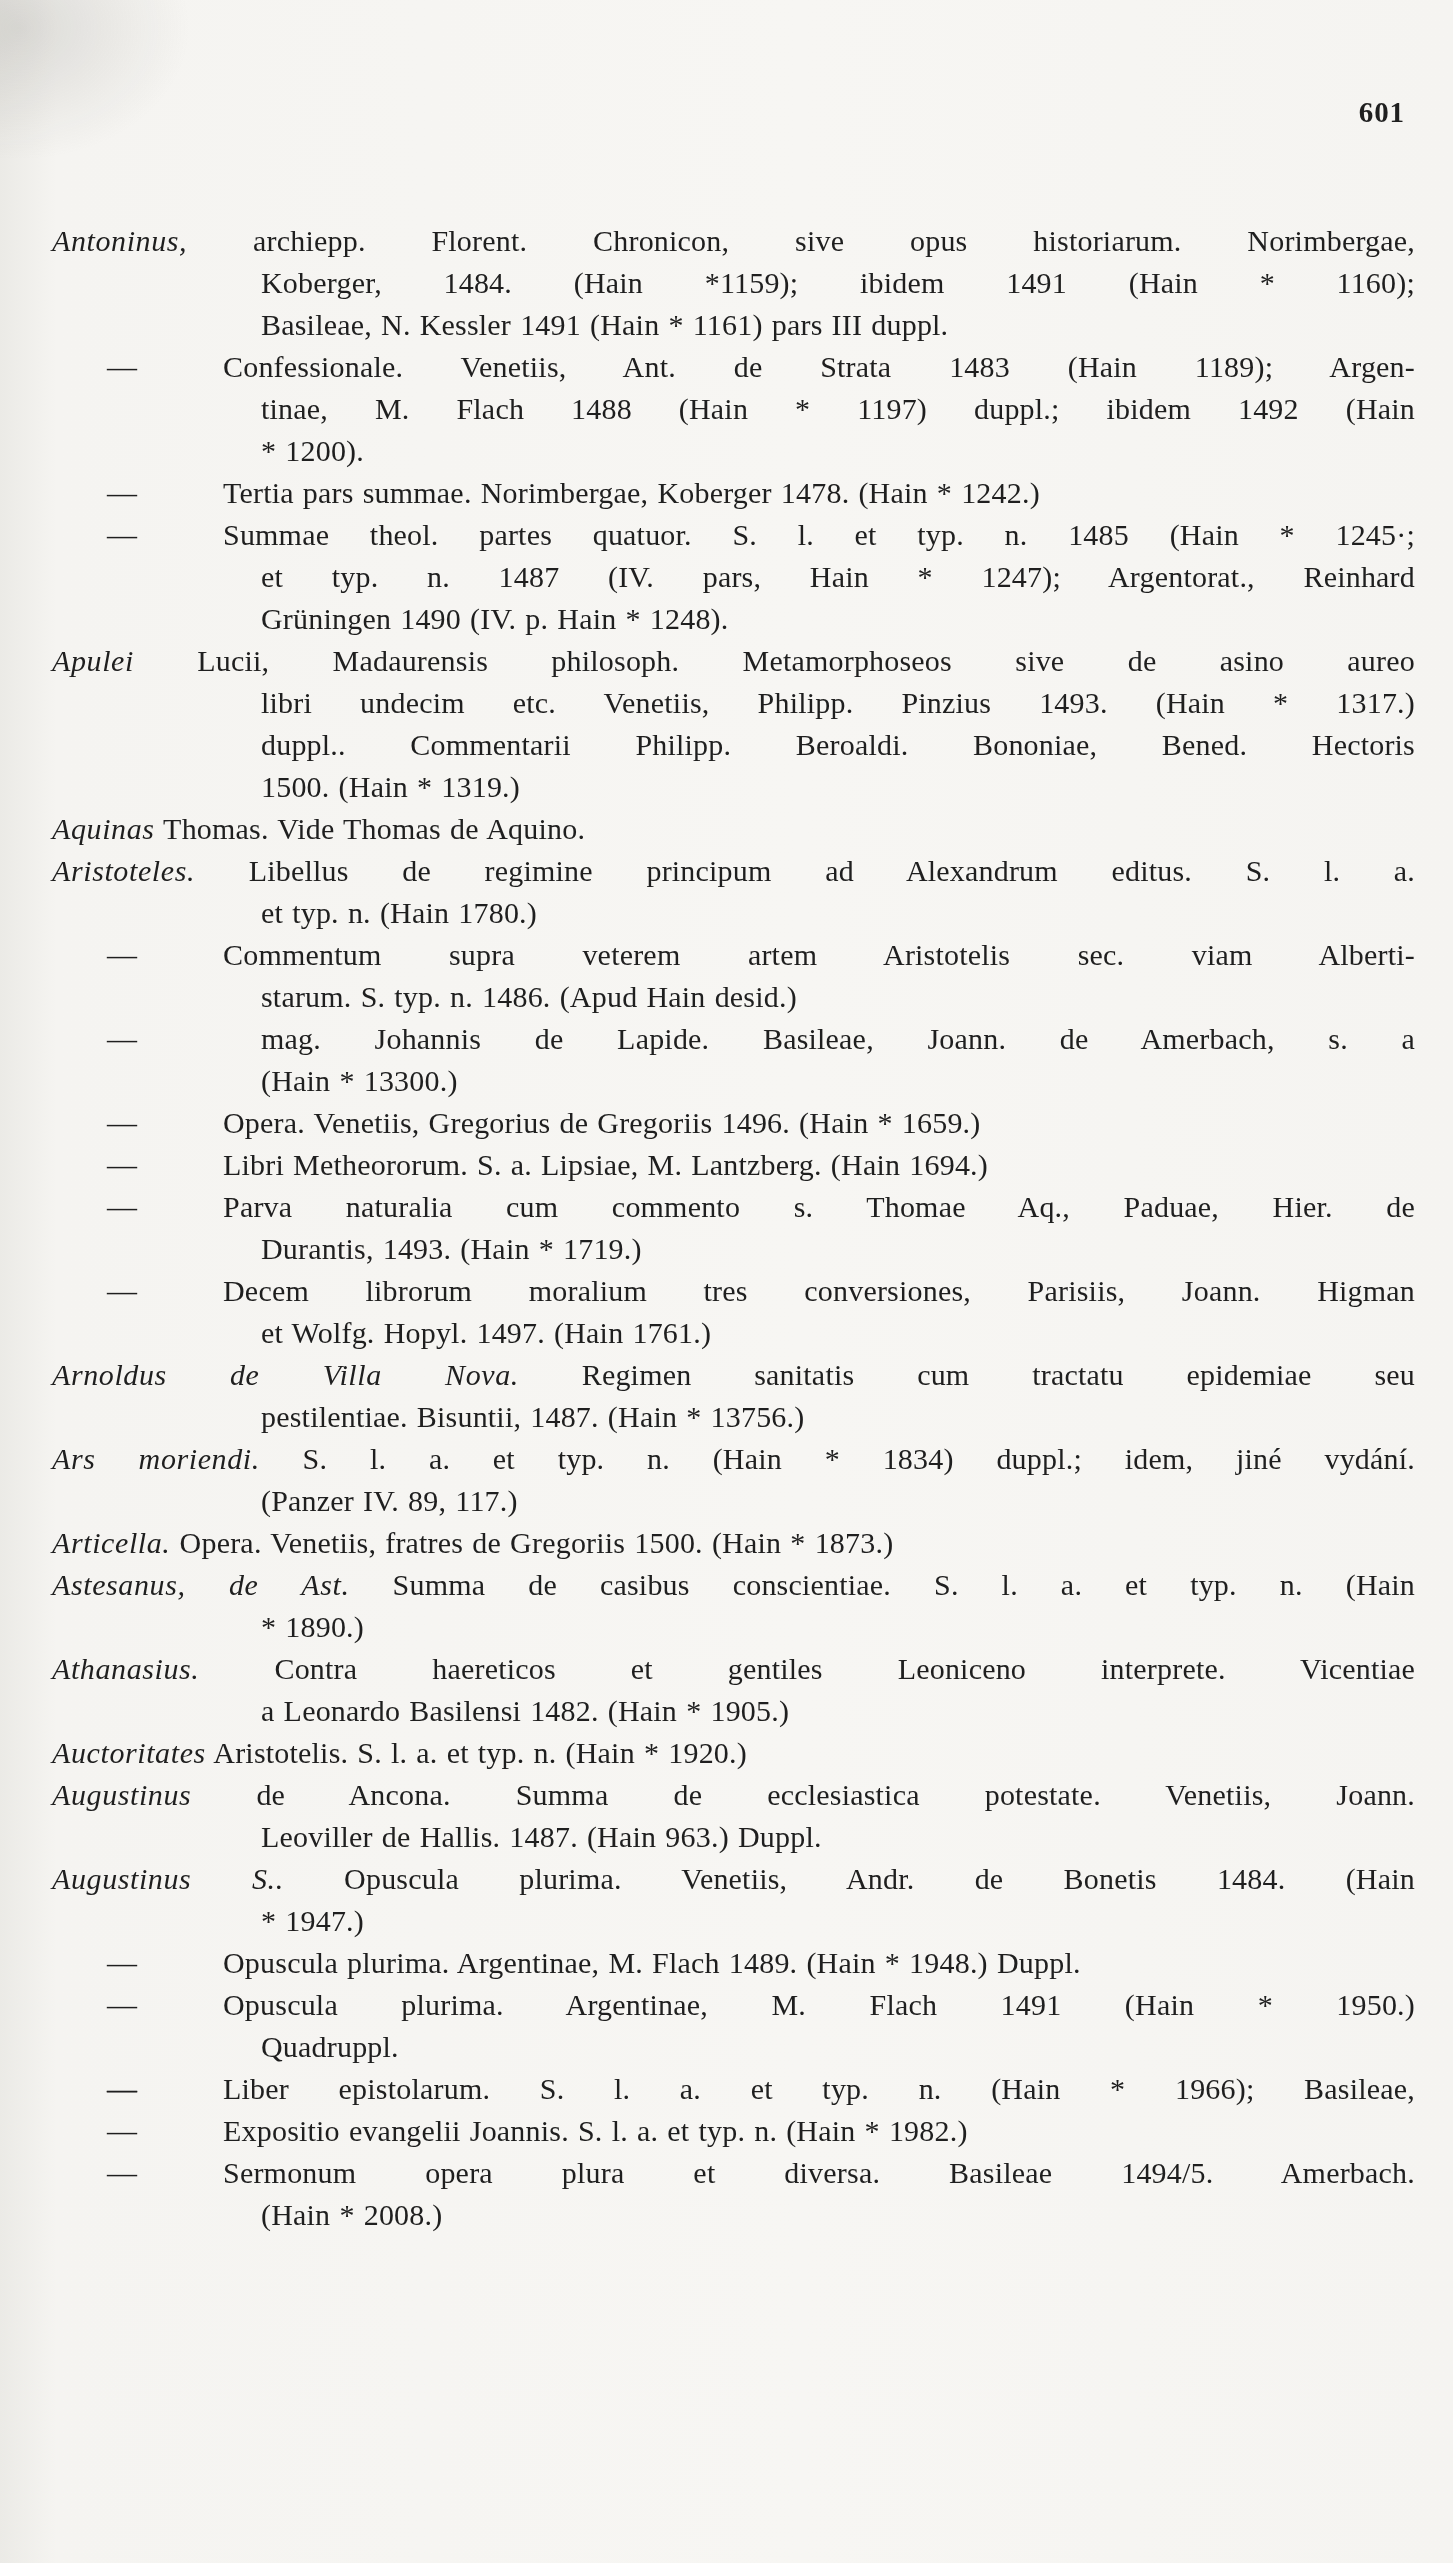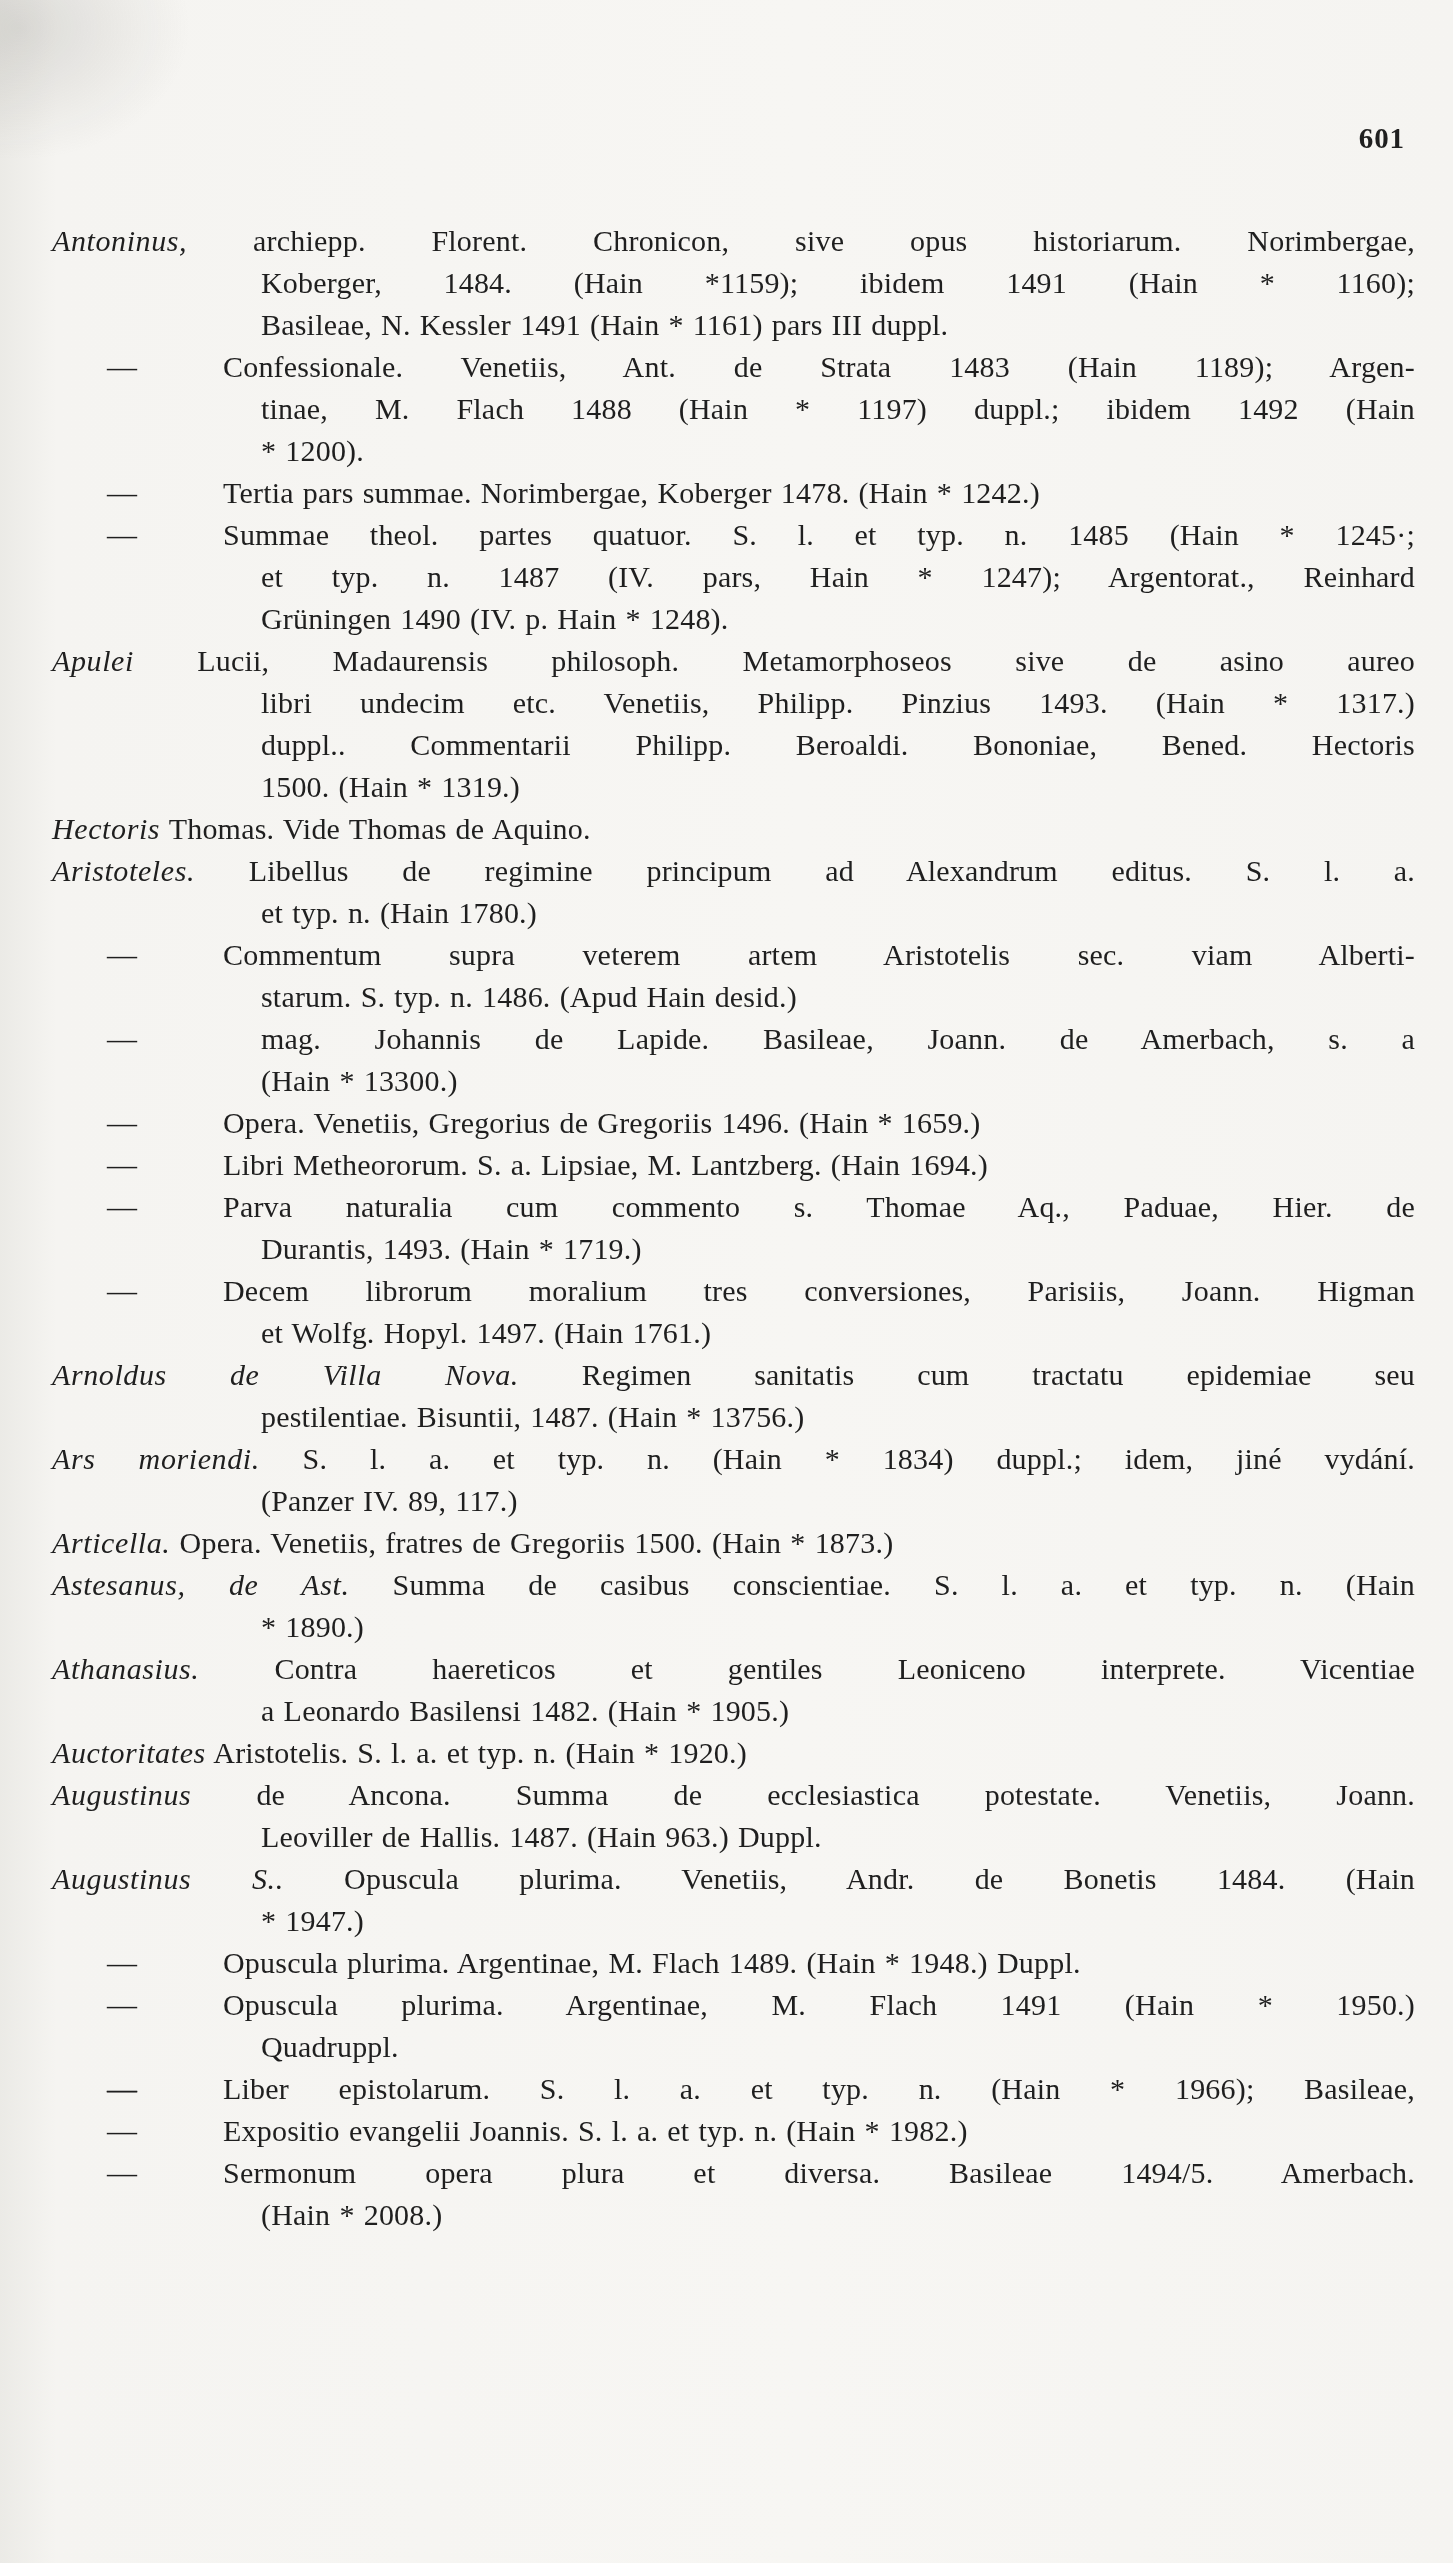--- a/index.html
+++ b/index.html
@@ -8,21 +8,21 @@
     position: relative;
     background:
       radial-gradient(244px 188px at 19px 28px, rgba(120,118,112,.20), rgba(120,118,112,0) 70%),
       linear-gradient(90deg, #ebeae6 0px, var(--paper, #f5f4f1) 56px, #f7f6f3 55%, var(--paper, #f5f4f1) 100%);
     font-family: "Liberation Serif", "DejaVu Serif", serif;
     color: var(--ink, #1f1f1f);
     overflow: hidden;
   }
   .page-number {
     position: absolute;
-    top: 122px;
+    top: 96px;
     right: 49px;
     font-size: 29px;
     font-weight: 700;
     letter-spacing: 0.9px;
   }
   .entries {
     position: absolute;
     top: 220px;
     left: 52px;
     width: 1363px;
@@ -68,21 +68,21 @@
         <div class="line cont just"><span>et typ. n. 1487 (IV. pars, Hain * 1247); Argentorat., Reinhard</span></div>
         <div class="line cont"><span>Grüningen 1490 (IV. p. Hain * 1248).</span></div>
       </div>
       <div class="entry">
         <div class="line head-first just"><span class="hw">Apulei</span> <span>Lucii, Madaurensis philosoph. Metamorphoseos sive de asino aureo</span></div>
         <div class="line cont just"><span>libri undecim etc. Venetiis, Philipp. Pinzius 1493. (Hain * 1317.)</span></div>
         <div class="line cont just"><span>duppl.. Commentarii Philipp. Beroaldi. Bononiae, Bened. Hectoris</span></div>
         <div class="line cont"><span>1500. (Hain * 1319.)</span></div>
       </div>
       <div class="entry">
-        <div class="line head-first"><span class="hw">Hectoris</span> <span>Thomas. Vide Thomas de Aquino.</span></div>
+        <div class="line head-first"><span class="hw">Aquinas</span> <span>Thomas. Vide Thomas de Aquino.</span></div>
       </div>
       <div class="entry">
         <div class="line head-first just"><span class="hw">Aristoteles.</span> <span>Libellus de regimine principum ad Alexandrum editus. S. l. a.</span></div>
         <div class="line cont"><span>et typ. n. (Hain 1780.)</span></div>
       </div>
       <div class="entry">
         <div class="line dash-first just"><span class="dash">—</span><span>Commentum supra veterem artem Aristotelis sec. viam Alberti-</span></div>
         <div class="line cont"><span>starum. S. typ. n. 1486. (Apud Hain desid.)</span></div>
       </div>
       <div class="entry">

